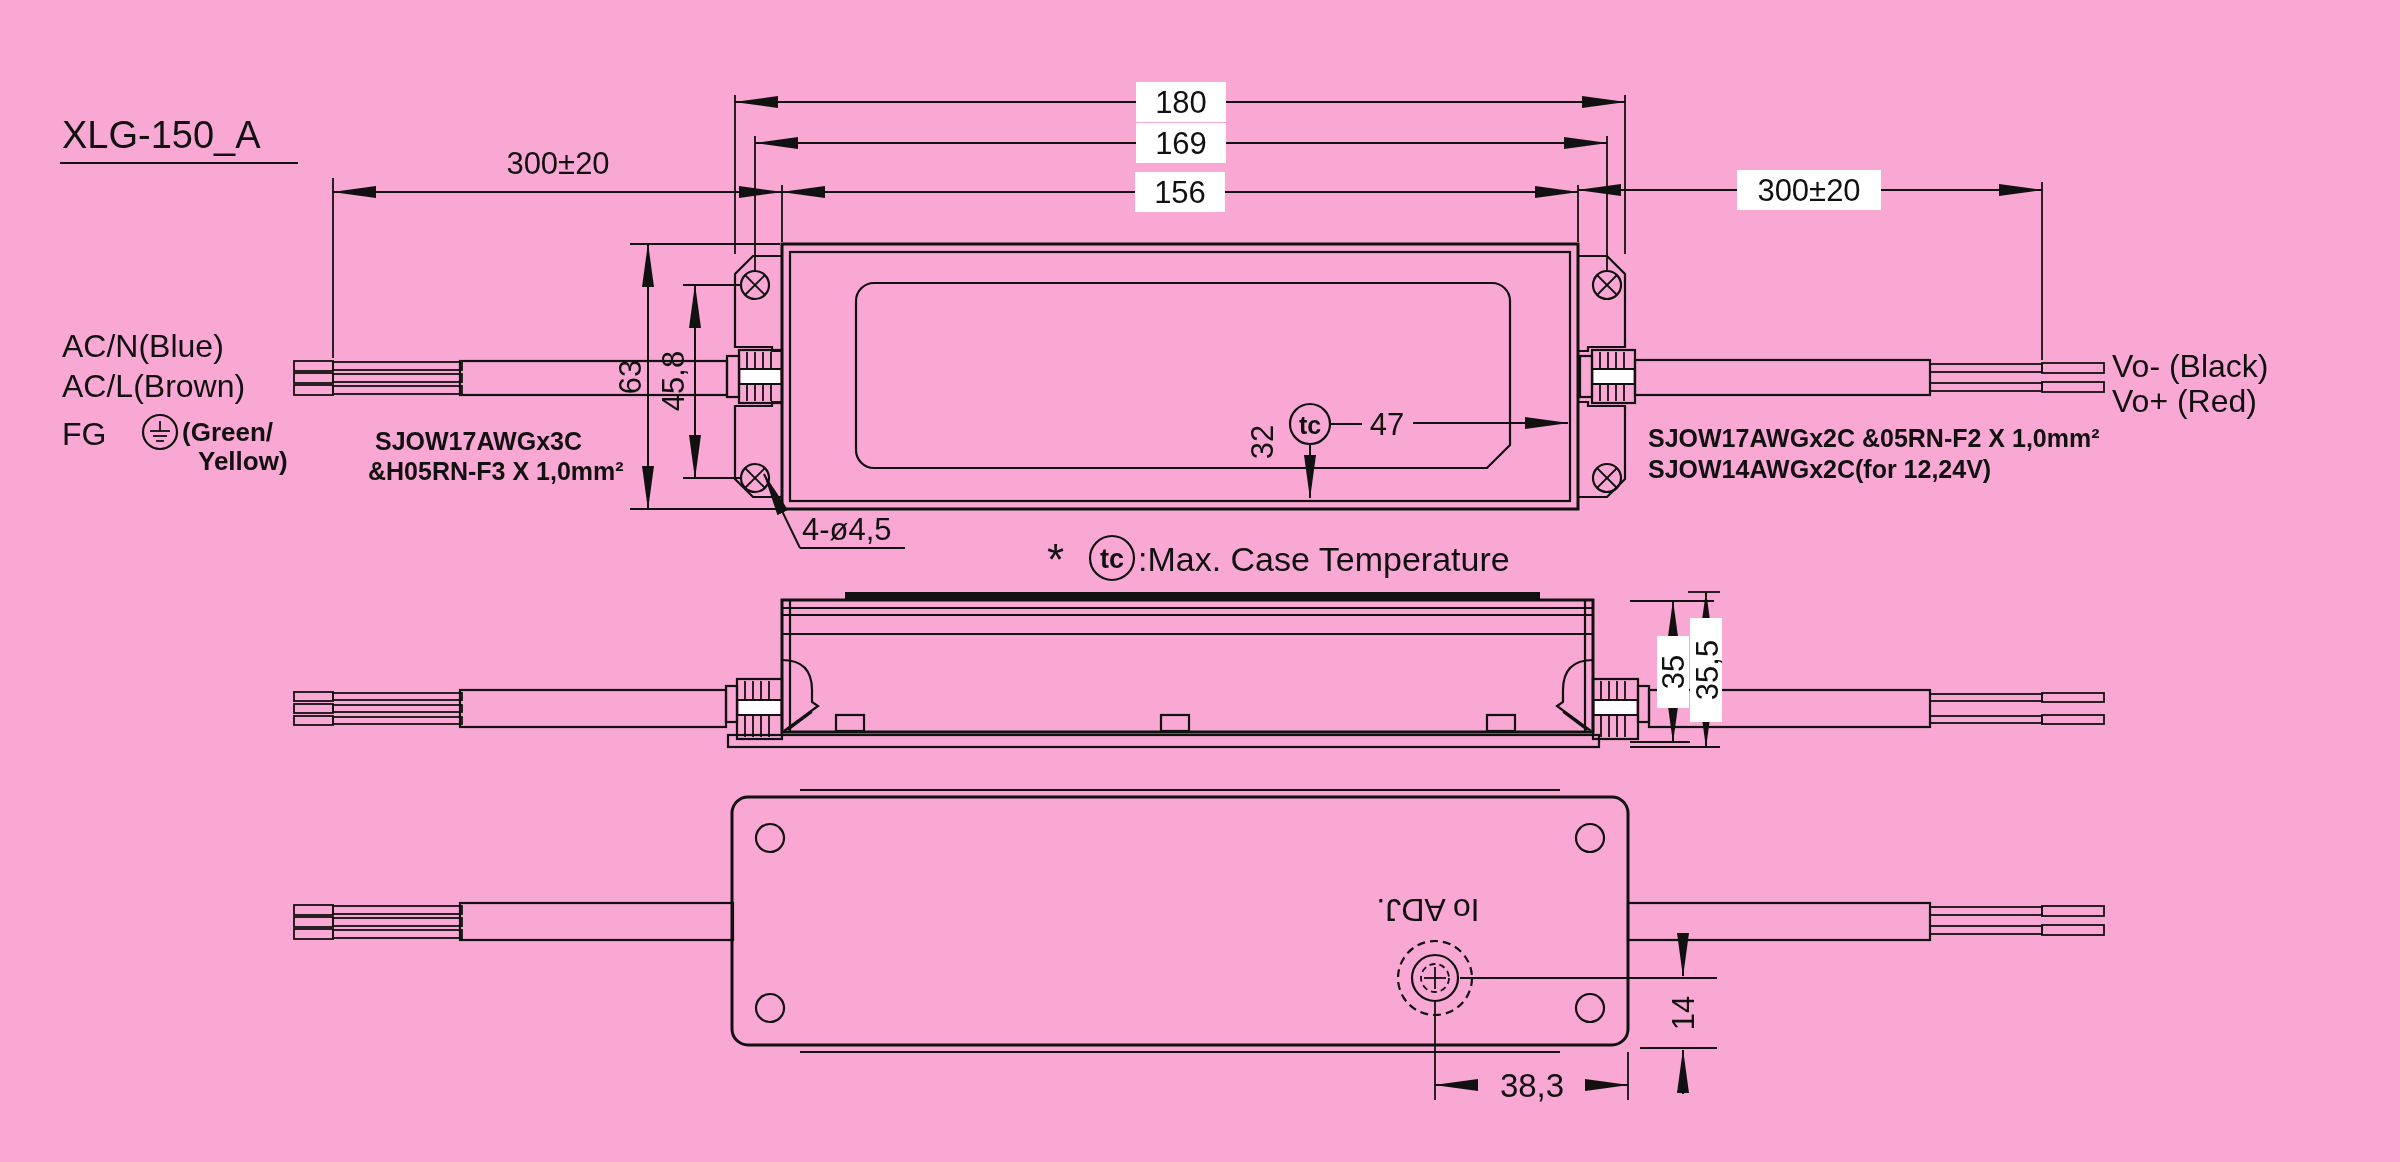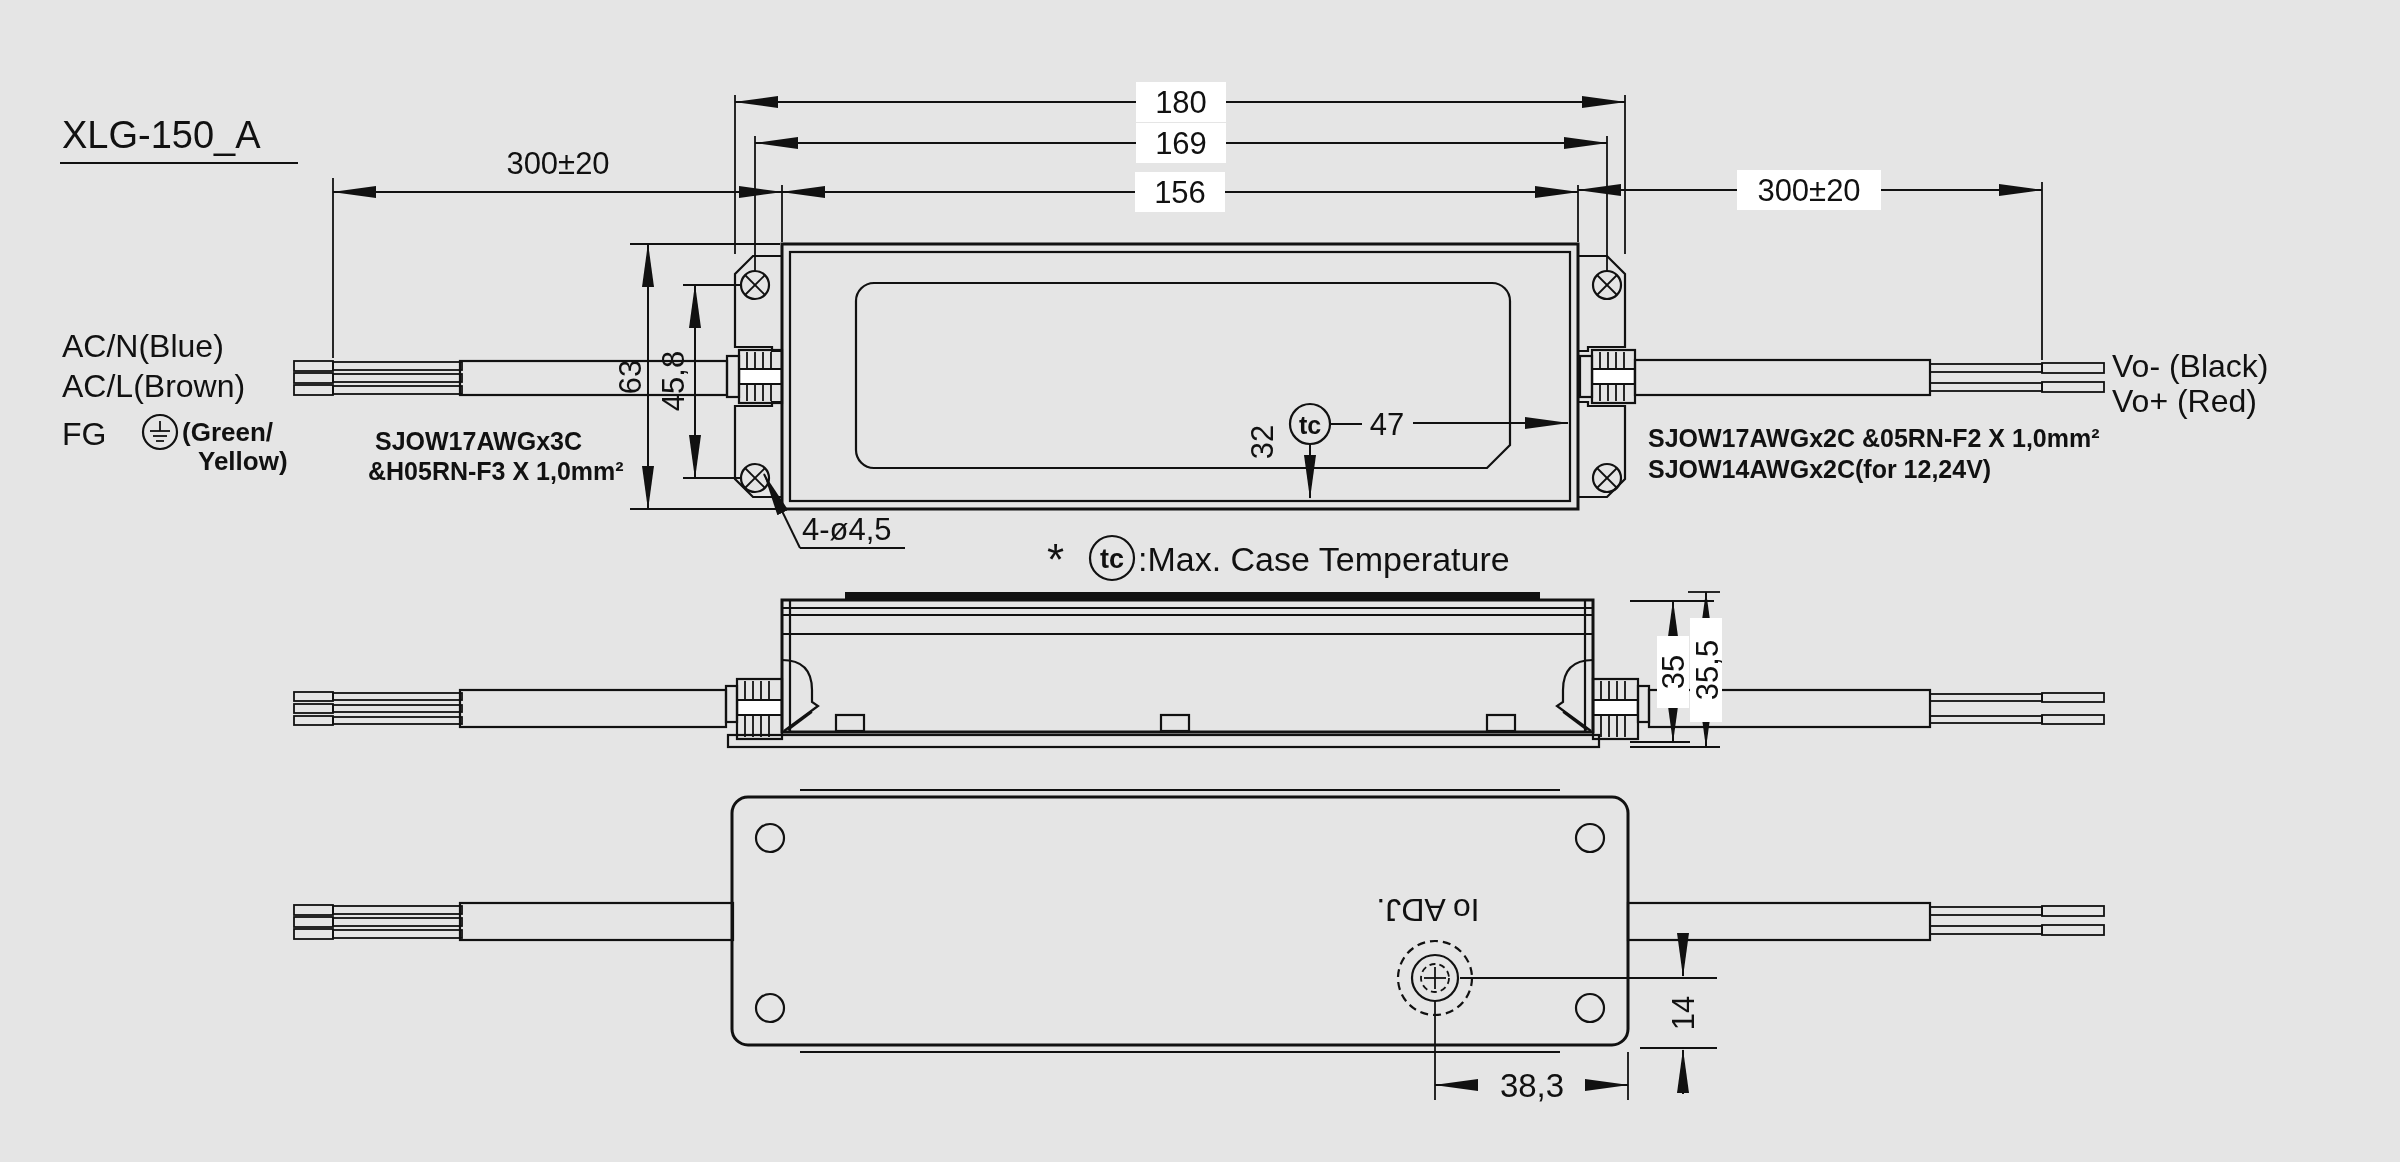--- a/index.html
+++ b/index.html
@@ -1,16 +1,16 @@
 <!DOCTYPE html>
 <html><head>
 <meta charset="utf-8">
 <style>
   html,body{margin:0;padding:0;background:#ffffff;}
-  .stage{position:relative;width:2400px;height:1162px;background:#e5e5e5;overflow:hidden;}
+  .stage{position:relative;width:2400px;height:1162px;background:#f9a8d4;overflow:hidden;}
   svg{display:block;}
   text{font-family:"Liberation Sans","DejaVu Sans",sans-serif;fill:#111;}
   .lbl{font-size:32px;}
   .lbl-sm{font-size:26px;font-weight:bold;}
   .spec{font-size:25px;font-weight:bold;}
   .dim{font-size:31px;}
   .dim-lg{font-size:33px;}
   .title{font-size:38px;}
   .note{font-size:34px;}
   .tc{font-size:25px;font-weight:bold;}

